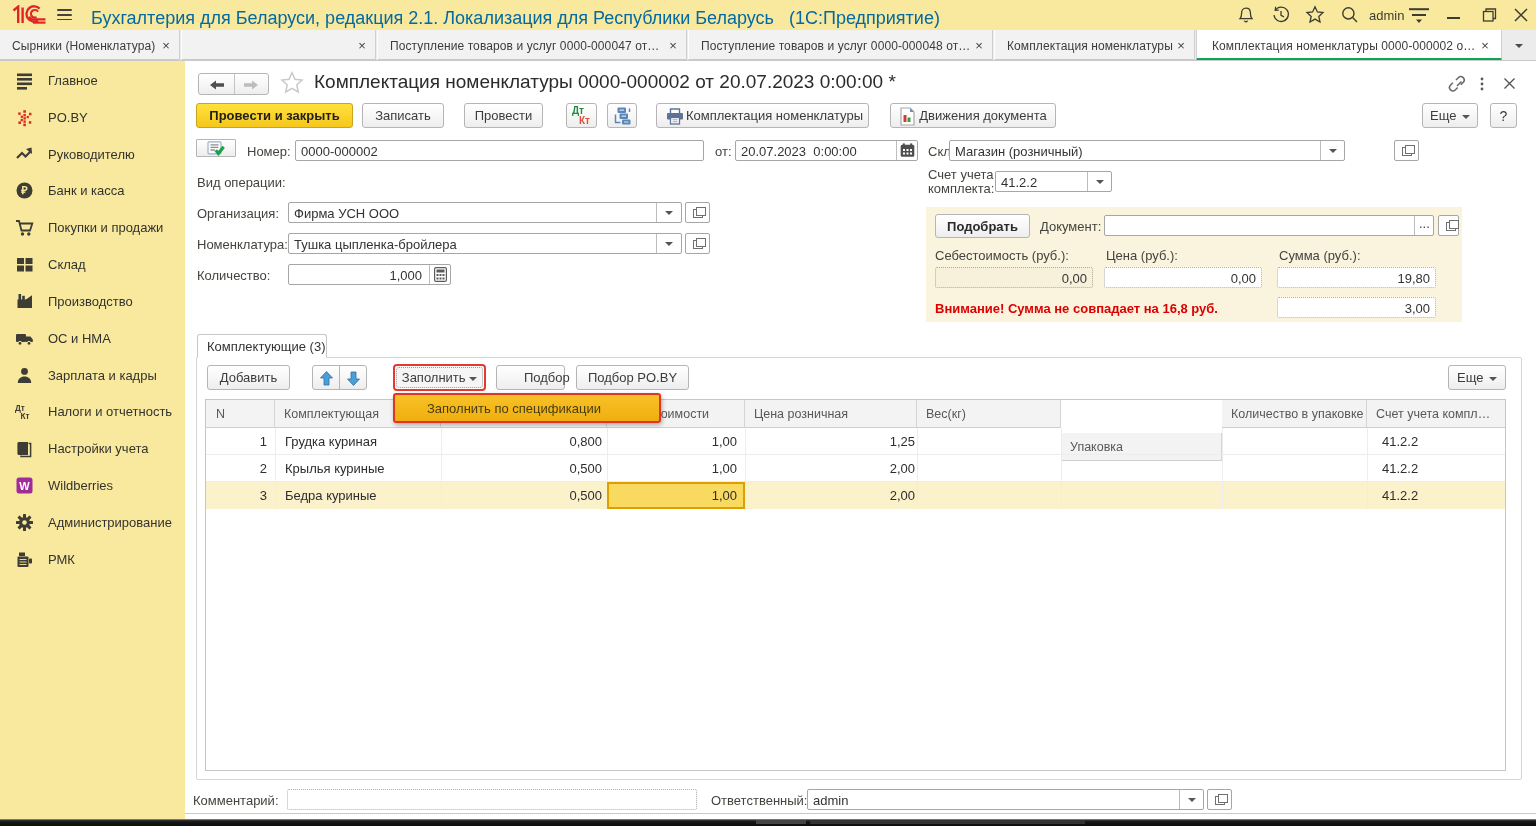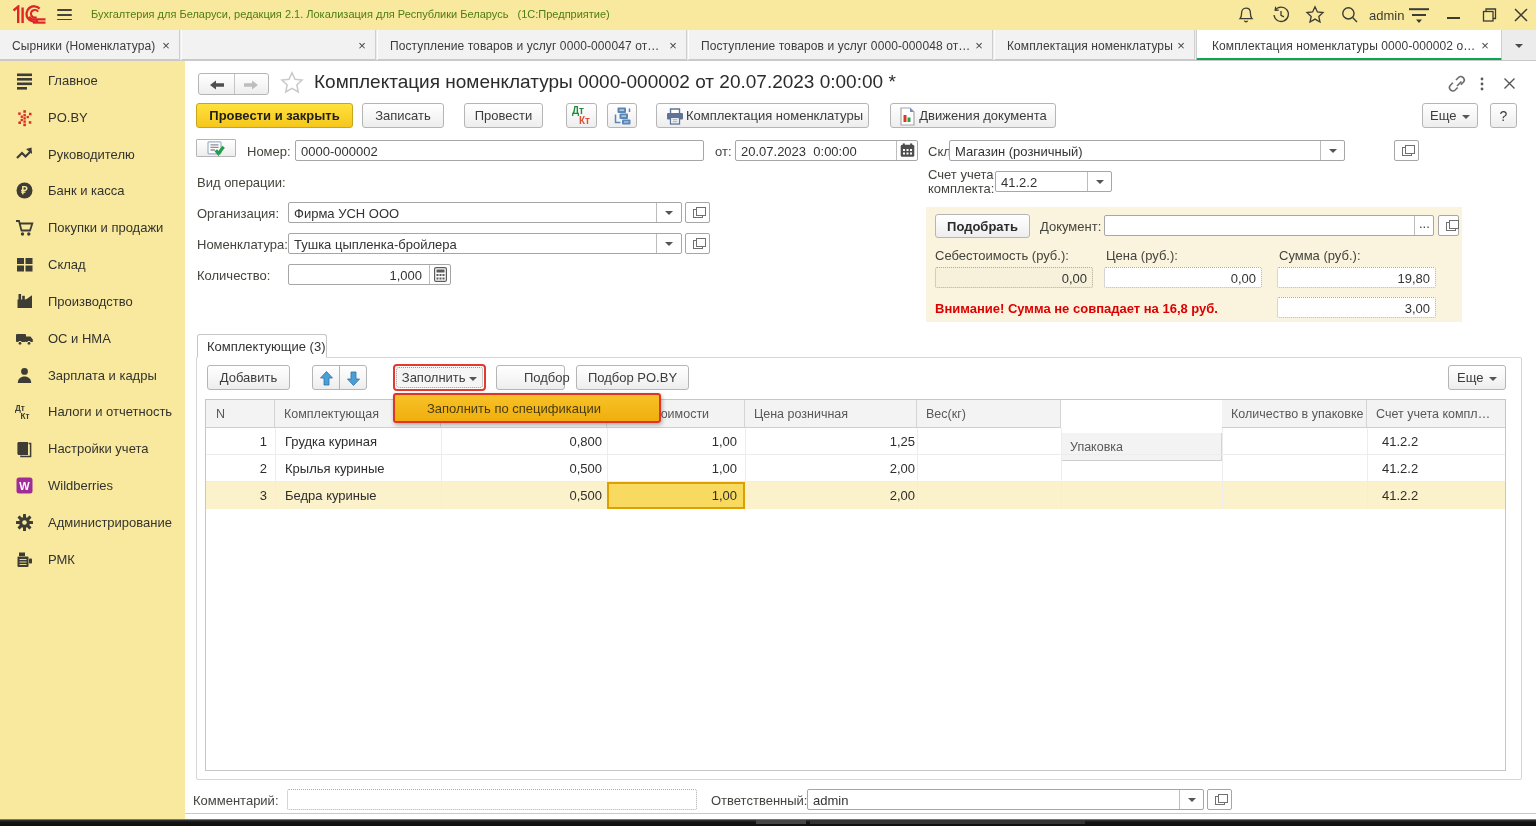--- a/index.html
+++ b/index.html
@@ -2,21 +2,21 @@
 <html><head>
 <meta charset="utf-8">
 <style>
 * { margin:0; padding:0; box-sizing:border-box; }
 html,body { width:1536px; height:826px; overflow:hidden; }
 body { font-family:"Liberation Sans", sans-serif; font-size:13px; color:#333; background:#fff; position:relative; }
 .abs { position:absolute; }
 
 
 #topbar { position:absolute; left:0; top:0; width:1536px; height:30px; background:#f9e99f; }
-#topbar .title { position:absolute; left:91px; top:8px; font-size:11px; color:#4d7c0f; }
+#topbar .title { position:absolute; left:91px; top:8px; font-size:18px; color:#0369a1; }
 #hamb { position:absolute; left:57px; top:9px; width:15px; height:13px; }
 #hamb div { height:1.8px; background:#44443c; margin-bottom:3px; border-radius:1px; }
 
 
 #tabbar { position:absolute; left:0; top:30px; width:1536px; height:31px; background:#ececec; border-bottom:0; z-index:5; }
 .tab { position:absolute; top:0; height:30px; border-bottom:1px solid #c9c9c9; background:#f2f2f2; border-right:1px solid #cfcfcf; border-left:1px solid #fdfdfd; font-size:12px; letter-spacing:0.1px; color:#3c3c3c; white-space:nowrap; overflow:hidden; }
 .tab .tx { position:absolute; left:12px; top:9px; }
 .tab .cl { position:absolute; top:8px; font-size:13px; color:#444; }
 .tab.active { background:#ffffff; border-bottom:3px solid #0aa652; border-left:1px solid #cfcfcf; height:31px; }
 

